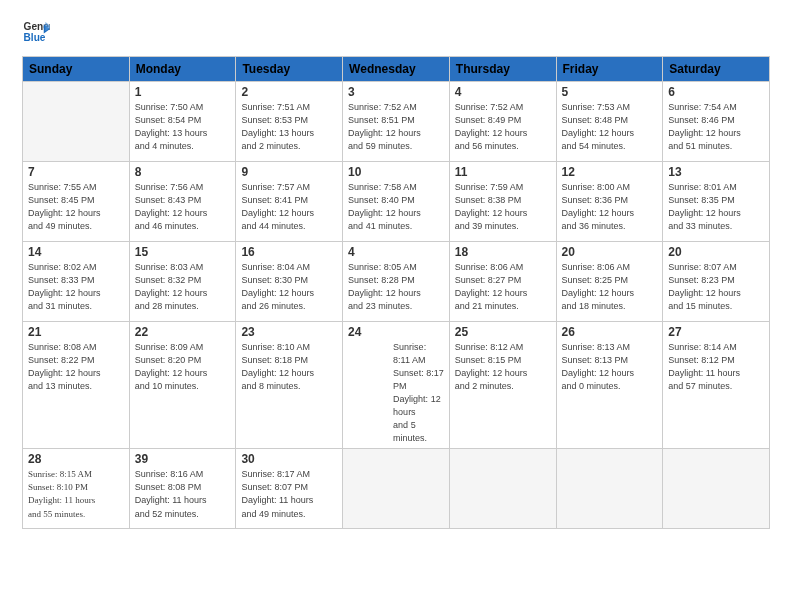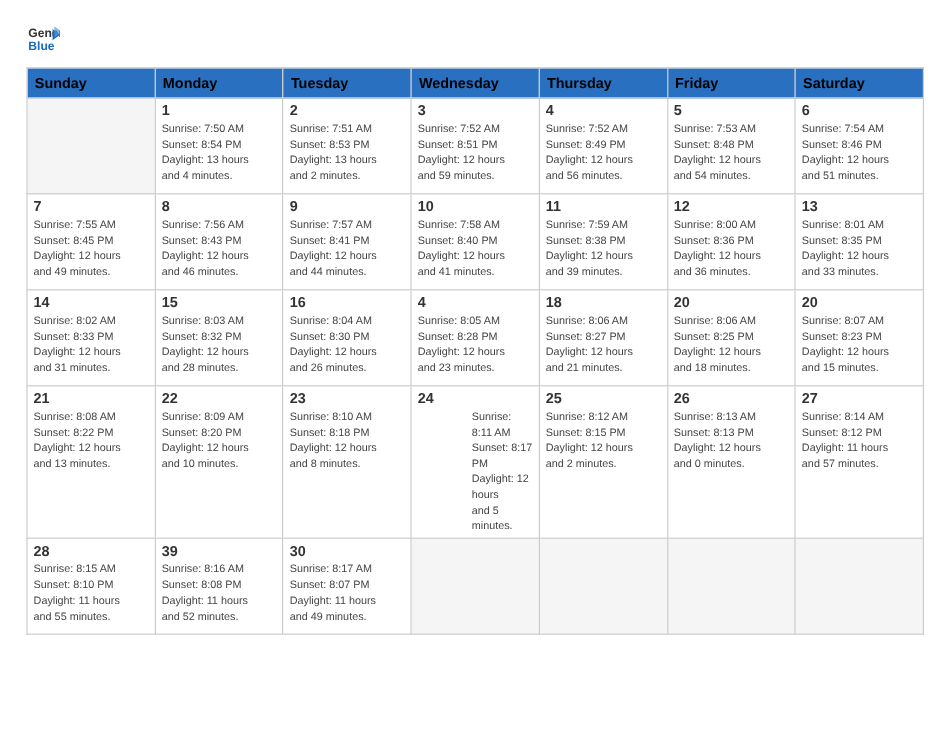--- a/index.html
+++ b/index.html
@@ -309,21 +309,21 @@
             <span class="day-num">27</span>
             <div class="day-info" style="white-space: pre-line;">Sunrise: 8:14 AM
 Sunset: 8:12 PM
 Daylight: 11 hours
 and 57 minutes.</div>
           </td>
         </tr>
         <tr>
           <td>
             <span class="day-num">28</span>
-            <div class="day-info" style="white-space: pre-line;">Sunrise: 8:15 AM
+            <div class="day-info" style="white-space: pre-line; font-family: Liberation Serif, serif;">Sunrise: 8:15 AM
 Sunset: 8:10 PM
 Daylight: 11 hours
 and 55 minutes.</div>
           </td>
           <td>
             <span class="day-num">39</span>
             <div class="day-info" style="white-space: pre-line;">Sunrise: 8:16 AM
 Sunset: 8:08 PM
 Daylight: 11 hours
 and 52 minutes.</div>

